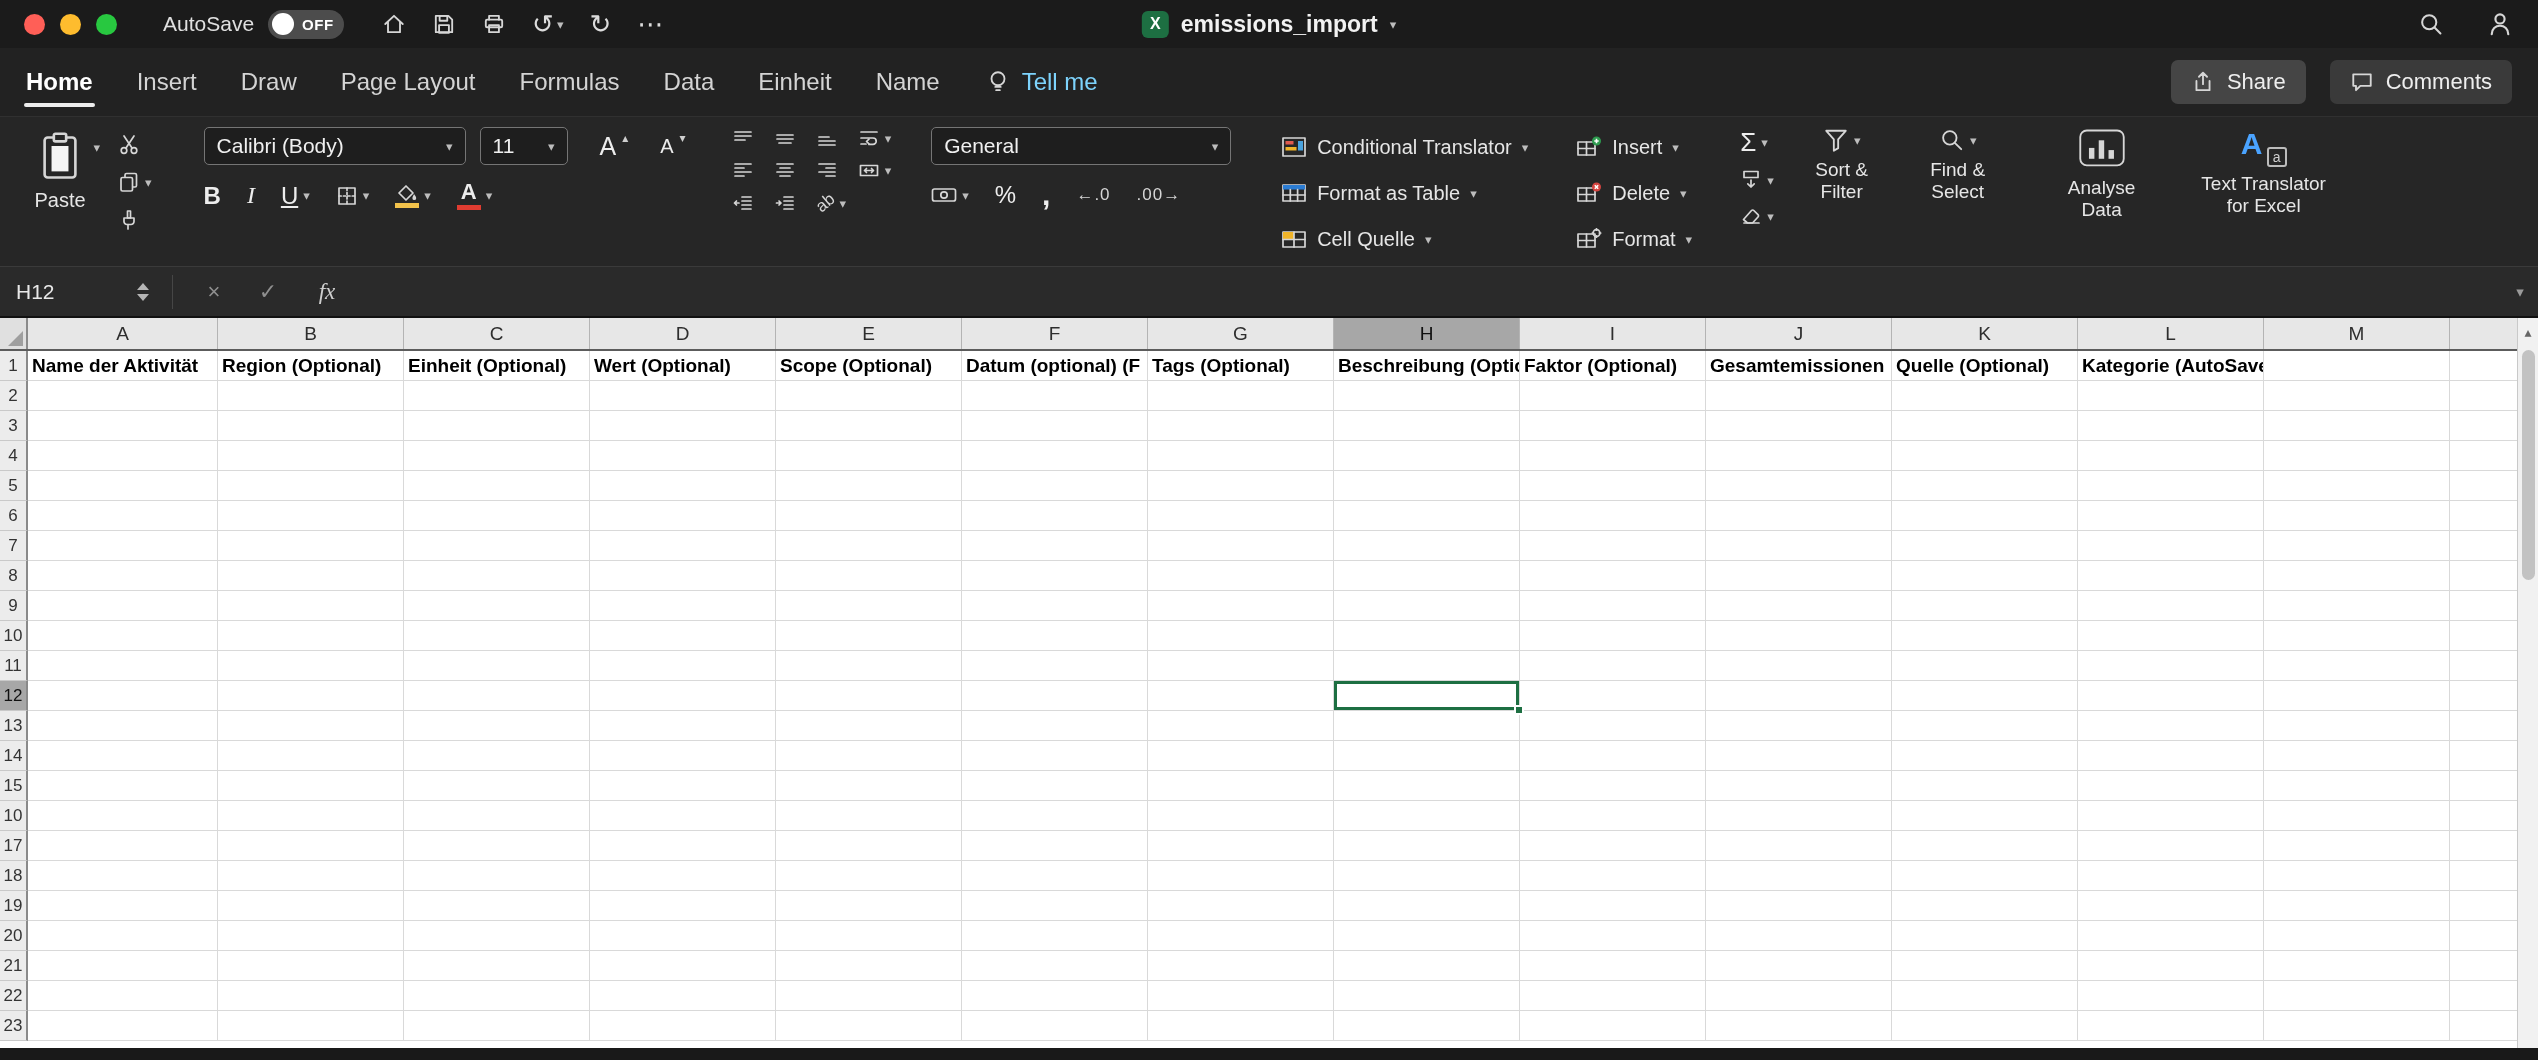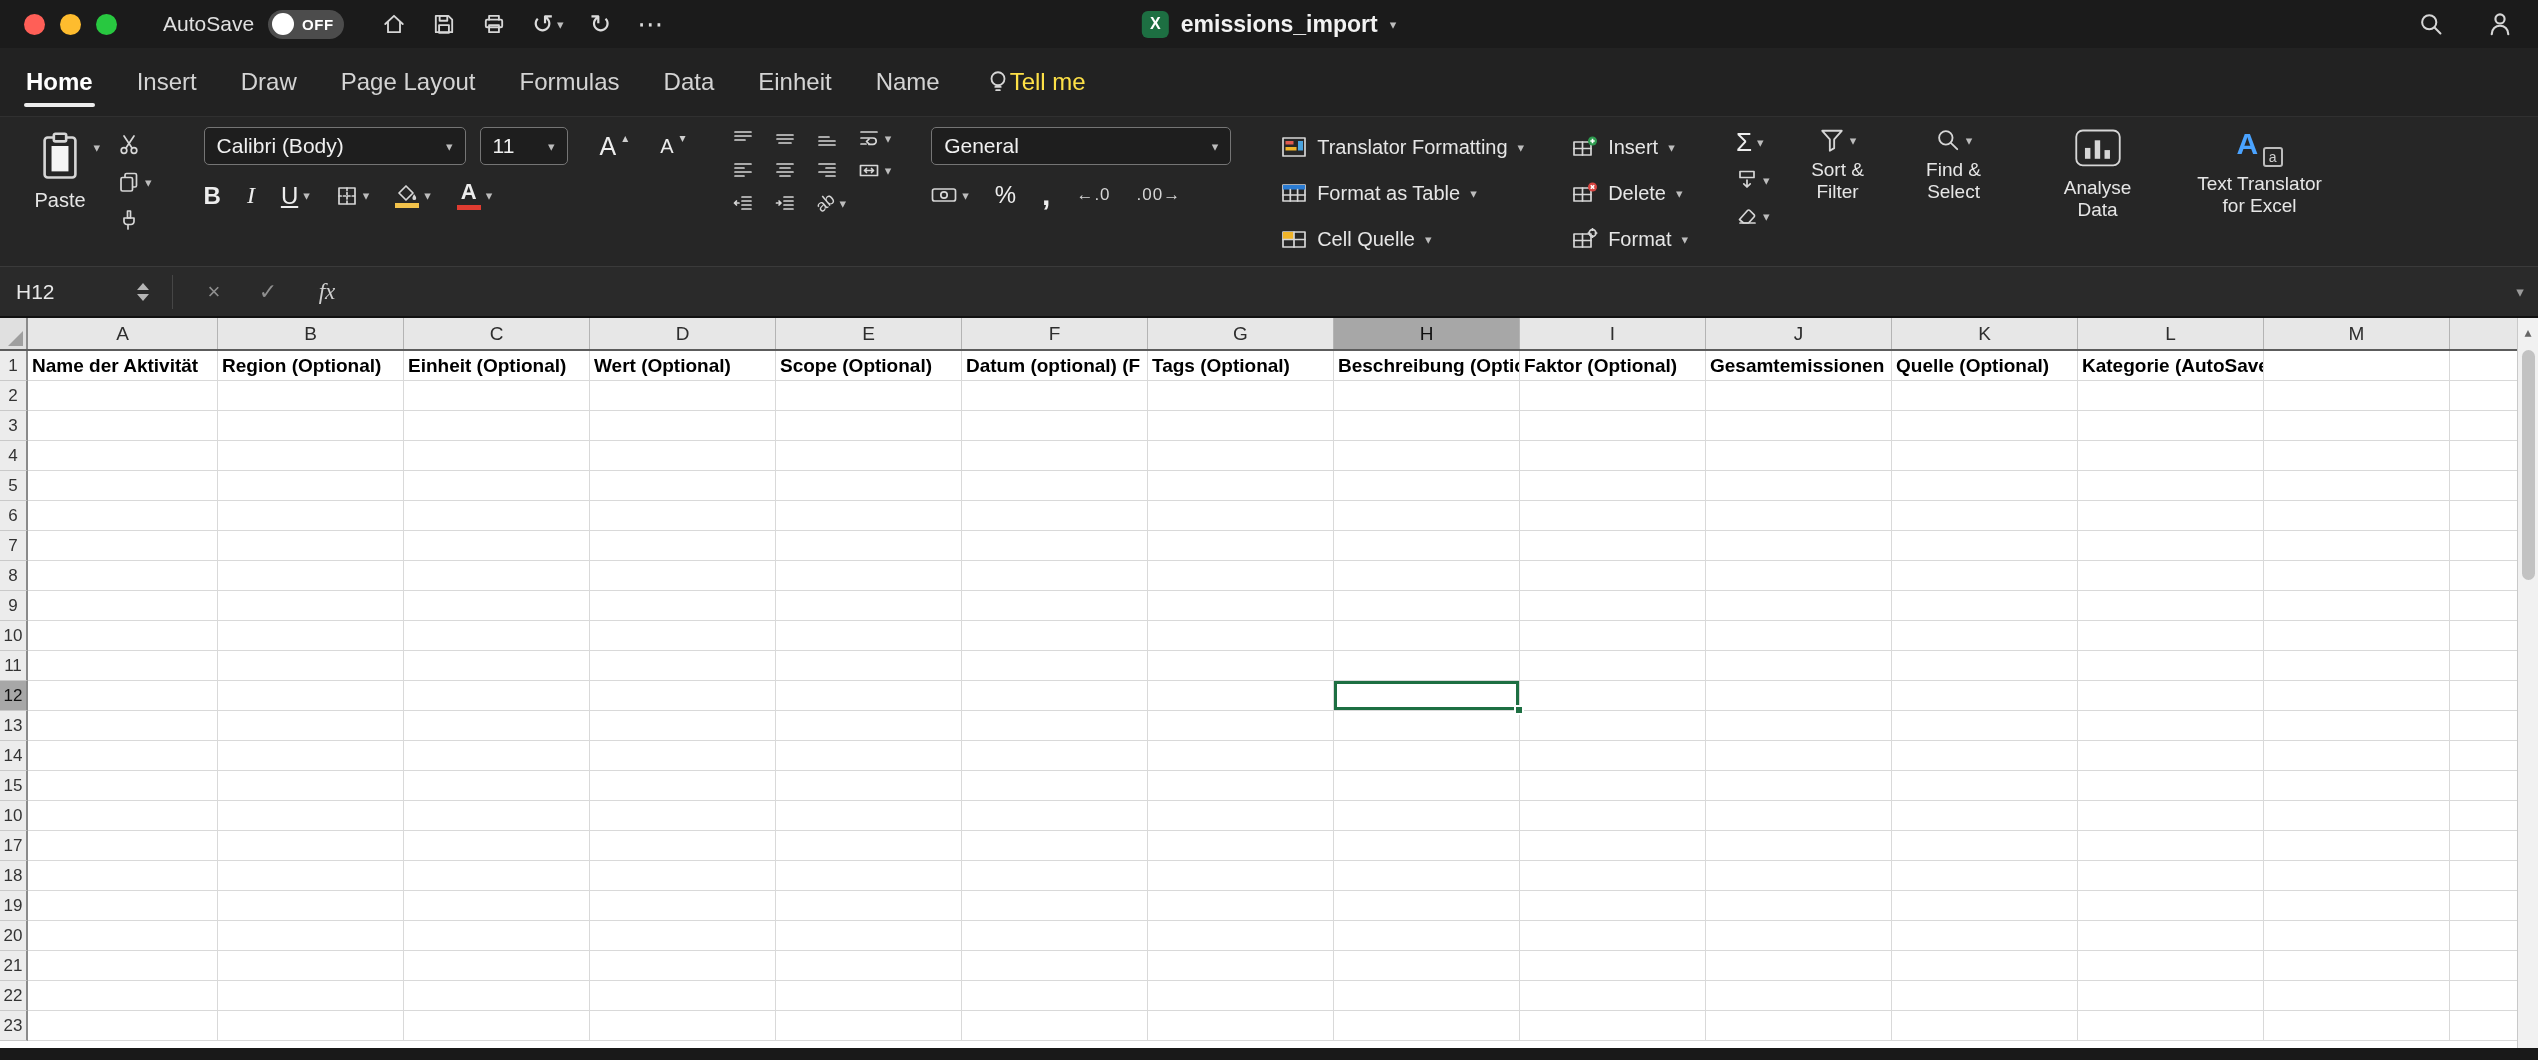--- a/index.html
+++ b/index.html
@@ -26,21 +26,21 @@
   .xl-logo{width:27px;height:27px;border-radius:6px;background:#1d6f42;color:#fff;font-weight:700;font-size:16px;display:flex;align-items:center;justify-content:center}
   .doc-title{font-size:23px;font-weight:600;color:#f2f2f2}
   .tb-right{margin-left:auto;display:flex;align-items:center;gap:42px}
 
   
   .tabrow{height:68px;background:#222;display:flex;align-items:center;padding:0 26px;color:#d4d4d4}
   .tabs{display:flex;align-items:center;gap:44px}
   .tab{font-size:24px;position:relative;height:68px;display:flex;align-items:center;cursor:default}
   .tab.active{color:#fff;font-weight:700}
   .tab.active::after{content:"";position:absolute;left:-2px;right:-2px;bottom:9px;height:4px;background:#ededed;border-radius:2px}
-  .tellme{display:flex;align-items:center;margin-left:46px;font-size:24px;color:#fde047}
+  .tellme{display:flex;align-items:center;gap:12px;margin-left:46px;font-size:24px;color:#7dd3fc}
   .tabrow-right{margin-left:auto;display:flex;align-items:center;gap:24px}
   .pillbtn{display:flex;align-items:center;gap:12px;background:#454545;border-radius:7px;padding:9px 20px;font-size:22px;color:#eee}
   .pillbtn.dim{background:#3a3a3a}
 
   
   .ribbon{height:150px;background:#262626;border-top:1px solid #303030;display:flex;align-items:flex-start;padding:10px 0 0 18px;color:#e6e6e6;overflow:hidden}
   .rgroup{flex-shrink:0}
   .rlabel{font-size:20px;color:#e6e6e6;white-space:nowrap}
   .rrow{display:flex;align-items:center}
   .ib{display:flex;align-items:center;gap:5px}
@@ -201,20 +201,35 @@
       <div class="tab">Einheit</div>
       <div class="tab">Name</div>
     </div>
   <div class="tellme">
     <svg class="ic" width="24" height="26" viewBox="0 0 20 24">
         <circle cx="10" cy="9" r="6"></circle>
         <path d="M7.5 16.5 h5 M8.3 19.5 h3.4"></path>
       </svg>
     <span>Tell me</span>
   </div>
+  <div class="tabrow-right">
+    <div class="pillbtn">
+      <svg class="ic" width="24" height="24" viewBox="0 0 22 22">
+          <path d="M5 10 v8.5 h12 V10"></path>
+          <path d="M11 2.5 V13 M11 2.5 l-3.7 3.7 M11 2.5 l3.7 3.7"></path>
+        </svg>
+      <span>Share</span>
+    </div>
+    <div class="pillbtn dim">
+      <svg class="ic" width="24" height="24" viewBox="0 0 22 22">
+          <path d="M3 4 h16 v10.5 h-9.5 l-4 4 v-4 H3 z"></path>
+        </svg>
+      <span>Comments</span>
+    </div>
+  </div>
 </div>
 
 <div class="ribbon">
 
   <div class="rgroup g-paste">
     <div class="paste-big">
       <svg width="40" height="50" viewBox="0 0 26 32">
           <rect class="ic" x="3" y="4" width="20" height="26" rx="2"></rect>
           <rect x="9" y="1.5" width="8" height="5" rx="1" fill="#262626" stroke="#d6d6d6" stroke-width="1.7"></rect>
           <rect x="7.5" y="9.5" width="11" height="16.5" fill="#f4f4f4"></rect>
@@ -382,21 +397,21 @@
   </div>
 
   <div class="rgroup g-styles">
     <div class="stylerow">
       <svg width="26" height="22" viewBox="0 0 26 22">
           <rect class="ic" x="2" y="2" width="22" height="18"></rect>
           <rect x="4.5" y="5" width="8" height="3.5" fill="#e05a4e"></rect>
           <rect x="4.5" y="11" width="11" height="3.5" fill="#f0b429"></rect>
           <rect x="17" y="5" width="5" height="9.5" fill="#4aa3df"></rect>
         </svg>
-      <span class="rlabel">Translator Formatting</span>
+      <span class="rlabel">Conditional Translator</span>
       <span class="chev">▾</span>
     </div>
     <div class="stylerow">
       <svg width="26" height="22" viewBox="0 0 26 22">
           <rect class="ic" x="2" y="3" width="22" height="16"></rect>
           <rect x="2" y="3" width="22" height="4.5" fill="#2b7cd3"></rect>
           <path class="ic" d="M9.3 7.5 V19 M16.6 7.5 V19 M2 13 H24"></path>
         </svg>
       <span class="rlabel">Format as Table</span>
       <span class="chev">▾</span>

